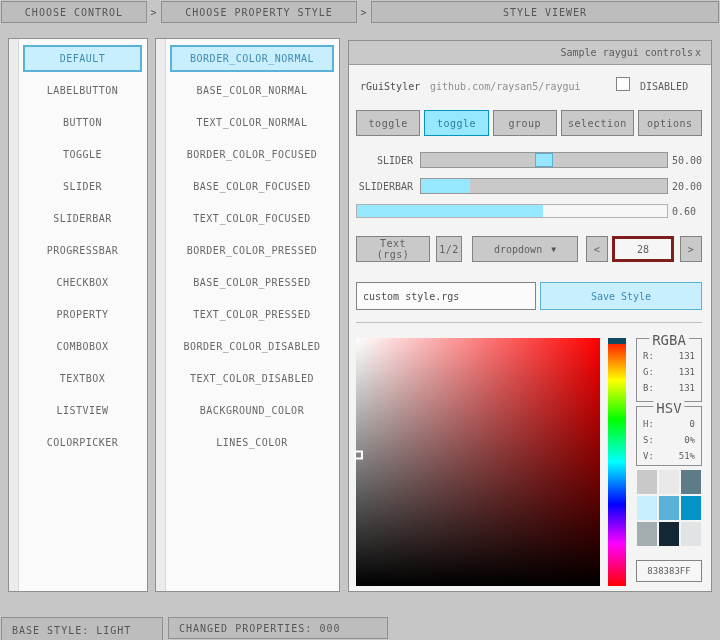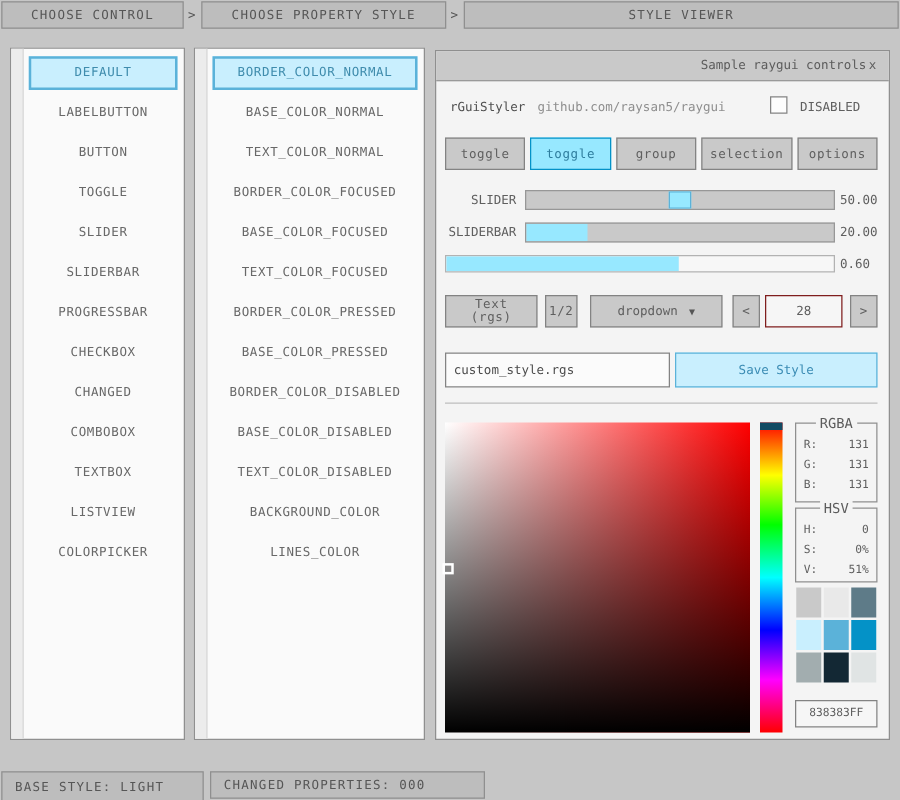--- a/index.html
+++ b/index.html
@@ -110,21 +110,21 @@
   .dropdown {
     left: 123px; top: 171px; width: 106px; height: 26px;
     background: #c9c9c9; border: 1px solid #838383;
     display: flex; align-items: center; justify-content: center; gap: 9px;
     cursor: pointer;
   }
   .chev { font-size: 8px; color: #555; }
   .btn-dec { left: 237px; top: 171px; width: 22px; height: 26px; }
   .spin-value {
     left: 263px; top: 171px; width: 62px; height: 26px;
-    background: #f6f6f6; border: 1px solid #7f1d1d;
+    background: #f6f6f6; border: 3px solid #7f1d1d;
     display: flex; align-items: center; justify-content: center; cursor: text;
   }
   .btn-inc { left: 331px; top: 171px; width: 22px; height: 26px; }
 
   .file-input {
     left: 7px; top: 217px; width: 180px; height: 28px;
     background: #fbfbfb; border: 1px solid #838383;
     font: inherit; color: #4c4c4c; padding: 0 6px;
   }
   .save-btn {
@@ -149,21 +149,21 @@
     background: linear-gradient(to bottom,
       #f00 0%, #ff0 17%, #0f0 33%, #0ff 50%, #00f 67%, #f0f 83%, #f00 100%);
   }
   .hue-cursor { position: absolute; left: 0; right: 0; height: 6px; background: #114a63; cursor: grab; }
 
   .group { border: 1px solid #8f8f8f; padding-top: 9px; }
   .rgba-group { left: 287px; top: 273px; width: 66px; height: 64px; }
   .hsv-group  { left: 287px; top: 341px; width: 66px; height: 60px; }
   .group-label {
     position: absolute; top: -7px; left: 50%; transform: translateX(-50%);
-    background: #f4f4f4; padding: 0 3px; font-size: 11px; color: #5c5c5c;
+    background: #f4f4f4; padding: 0 3px; font-size: 14px; color: #5c5c5c;
   }
   .group-row {
     display: flex; justify-content: space-between; align-items: center;
     padding: 0 6px; height: 16px; font-size: 9px; color: #5f5f5f;
   }
 
   .palette {
     left: 288px; top: 405px; width: 64px;
     display: grid; grid-template-columns: repeat(3, 1fr); gap: 2px;
   }
@@ -193,41 +193,41 @@
     <div class="scrollstrip"></div>
     <ul class="list">
       <li class="item selected">DEFAULT</li>
       <li class="item">LABELBUTTON</li>
       <li class="item">BUTTON</li>
       <li class="item">TOGGLE</li>
       <li class="item">SLIDER</li>
       <li class="item">SLIDERBAR</li>
       <li class="item">PROGRESSBAR</li>
       <li class="item">CHECKBOX</li>
-      <li class="item">CHANGED</li>
+      <li class="item">PROPERTY</li>
       <li class="item">COMBOBOX</li>
       <li class="item">TEXTBOX</li>
       <li class="item">LISTVIEW</li>
       <li class="item">COLORPICKER</li>
     </ul>
   </section>
 
   <section class="panel props-panel">
     <div class="scrollstrip"></div>
     <ul class="list">
       <li class="item selected">BORDER_COLOR_NORMAL</li>
       <li class="item">BASE_COLOR_NORMAL</li>
       <li class="item">TEXT_COLOR_NORMAL</li>
       <li class="item">BORDER_COLOR_FOCUSED</li>
       <li class="item">BASE_COLOR_FOCUSED</li>
       <li class="item">TEXT_COLOR_FOCUSED</li>
       <li class="item">BORDER_COLOR_PRESSED</li>
       <li class="item">BASE_COLOR_PRESSED</li>
+      <li class="item">TEXT_COLOR_PRESSED</li>
       <li class="item">BORDER_COLOR_DISABLED</li>
-      <li class="item">BASE_COLOR_DISABLED</li>
       <li class="item">TEXT_COLOR_DISABLED</li>
       <li class="item">BACKGROUND_COLOR</li>
       <li class="item">LINES_COLOR</li>
     </ul>
   </section>
 
   <section class="window">
     <div class="titlebar">
       <span>Sample raygui controls</span>
       <button class="close-btn">x</button>

